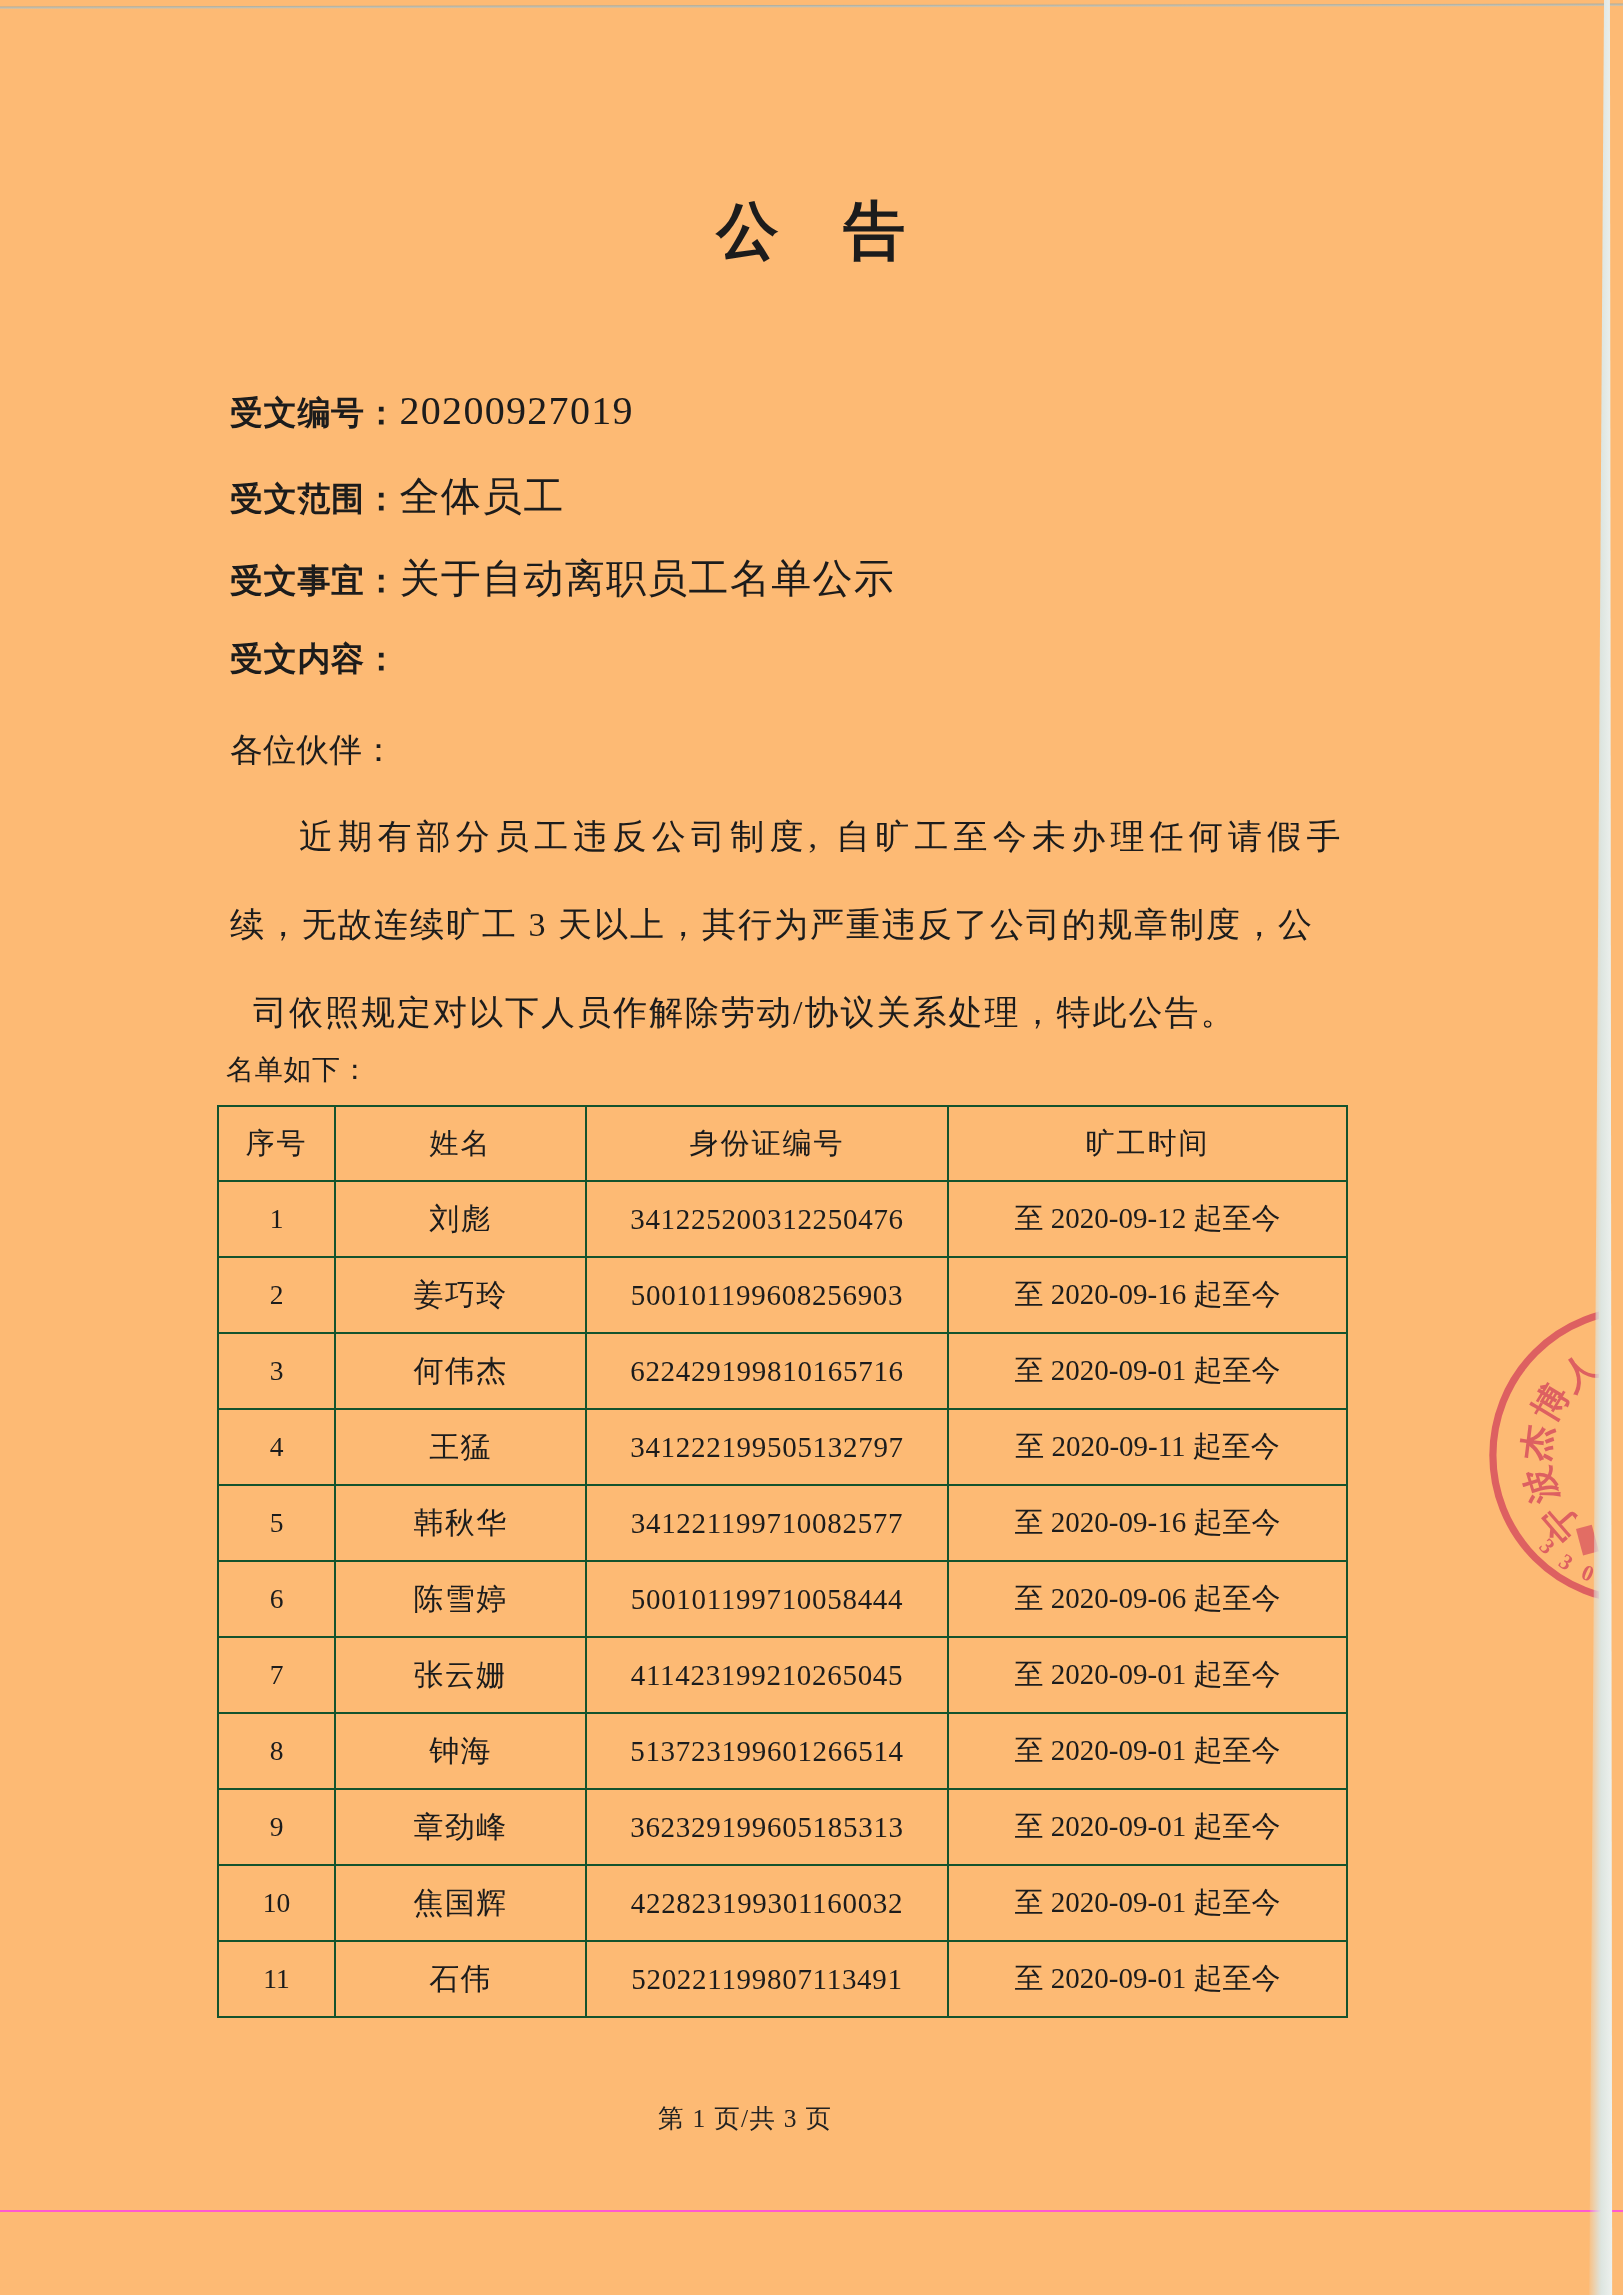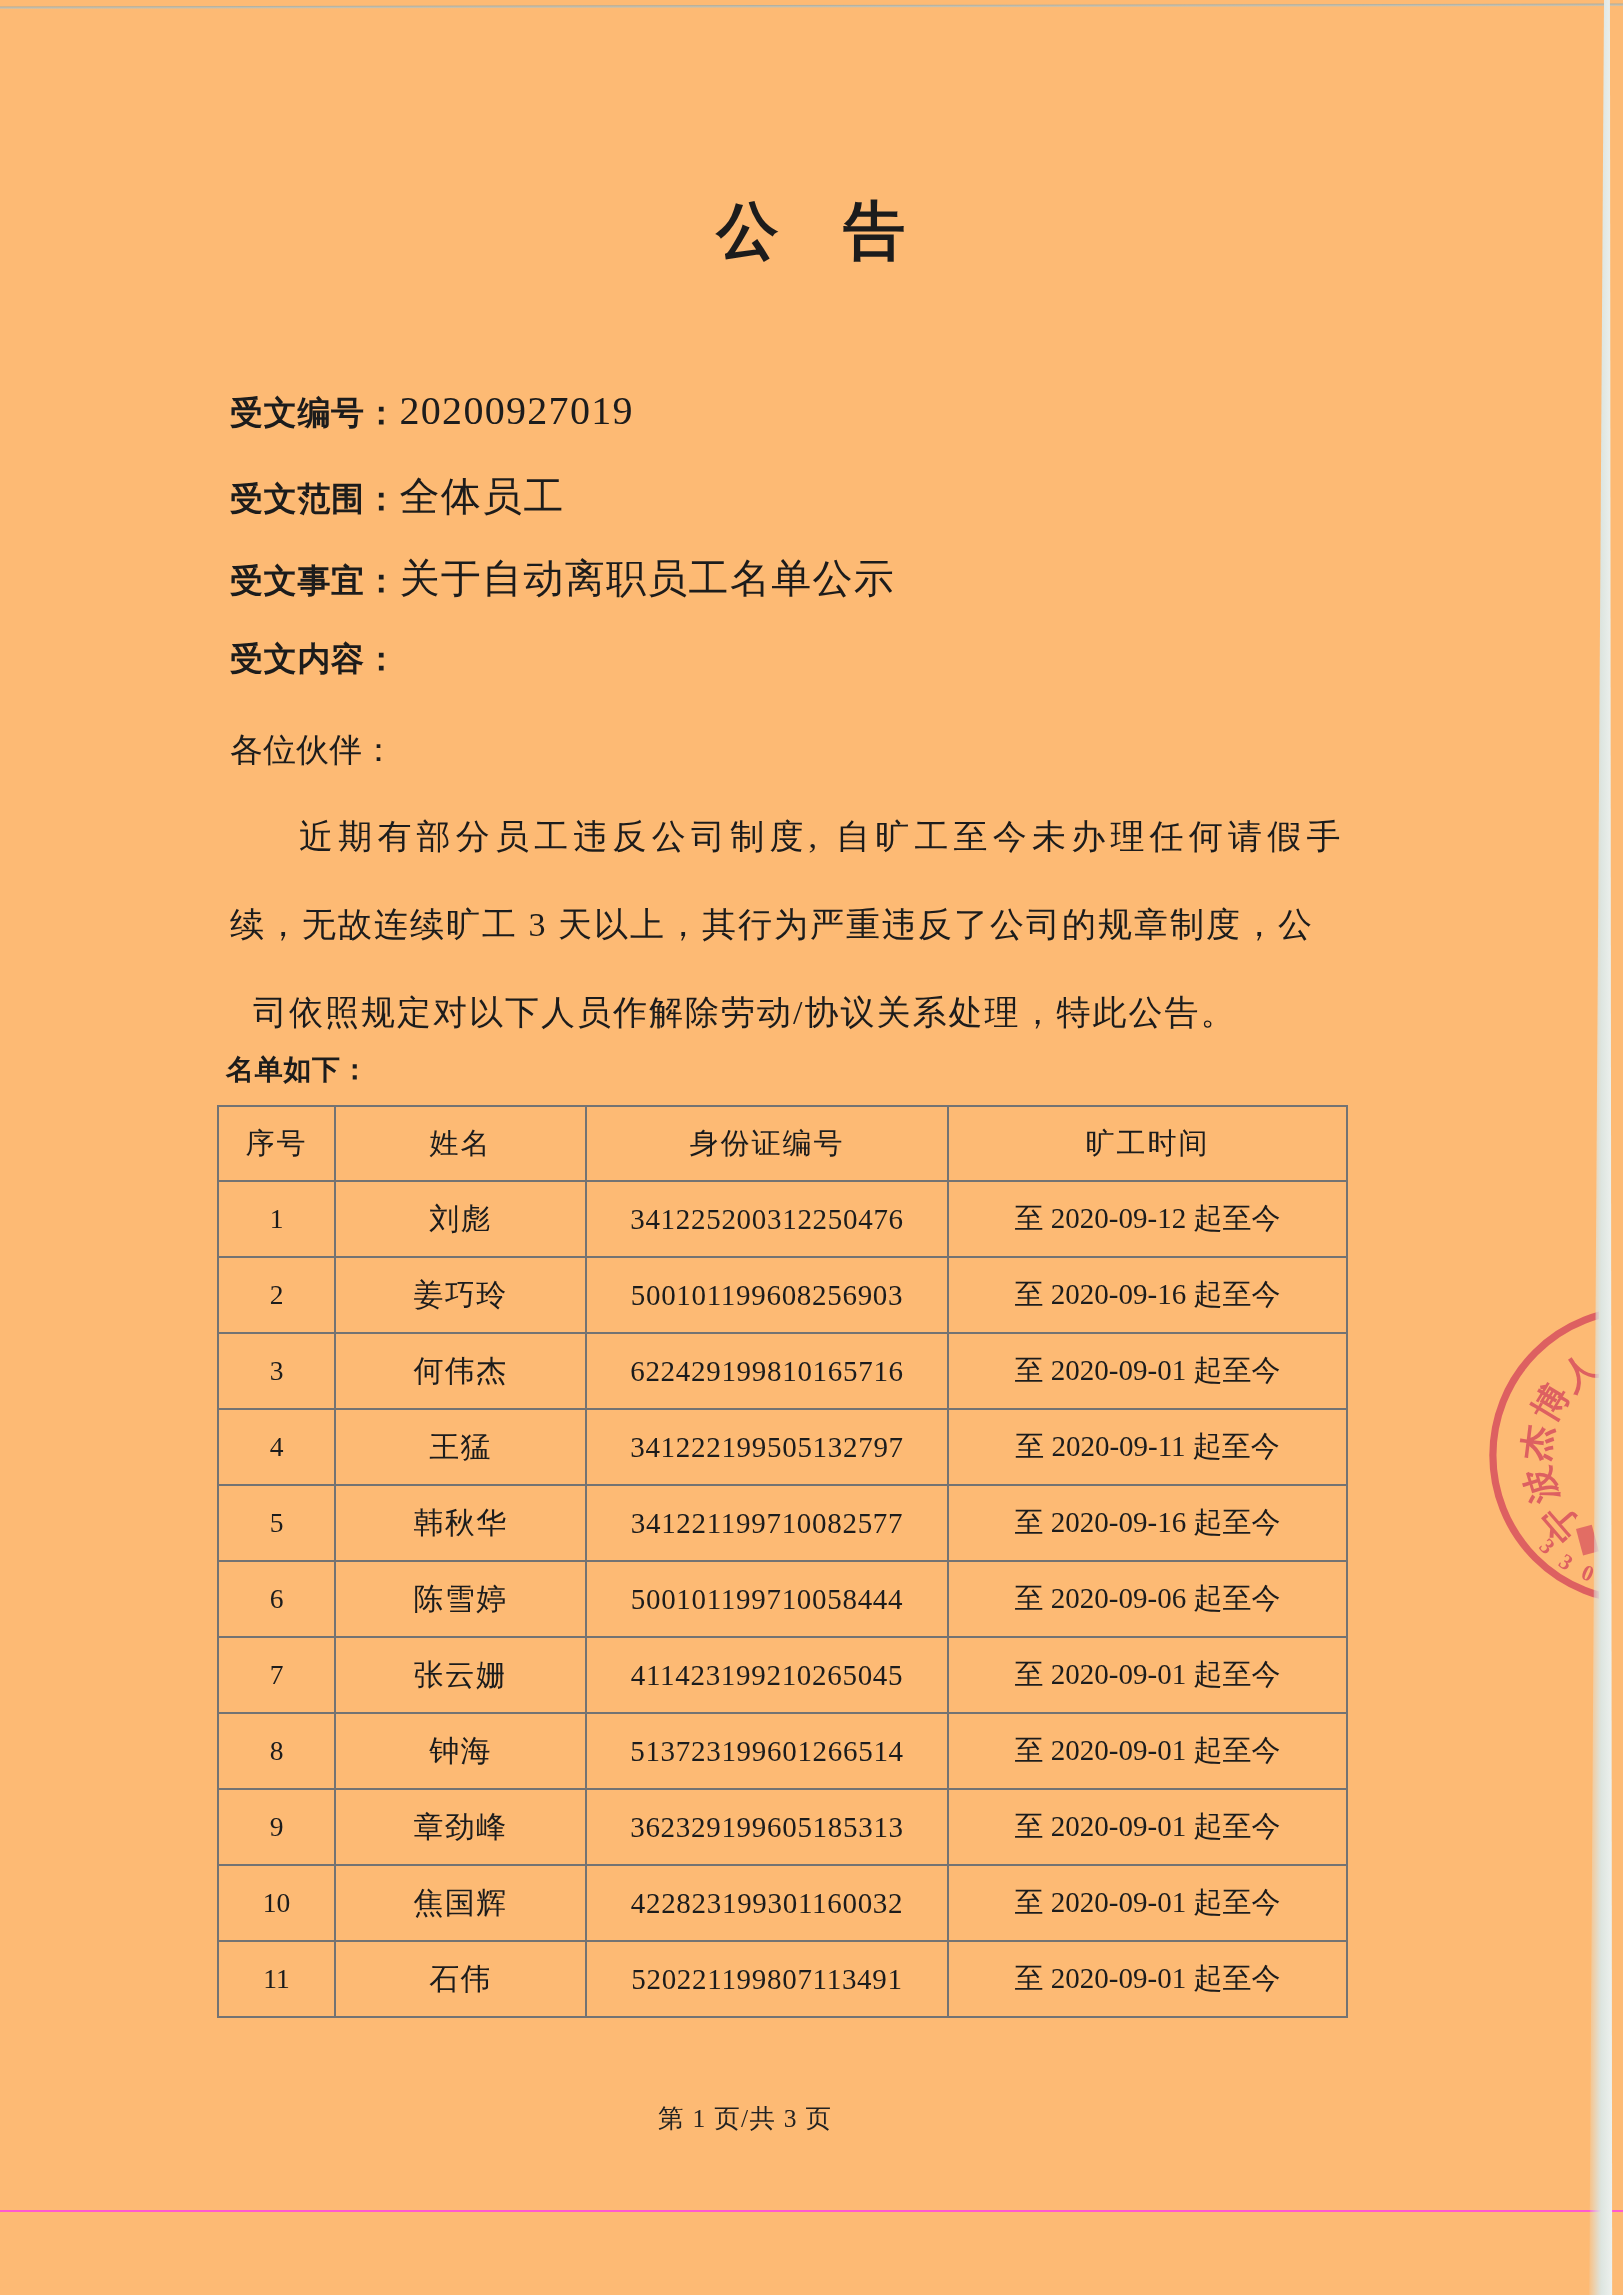--- a/index.html
+++ b/index.html
@@ -43,31 +43,31 @@
   .salutation{
     position:absolute;left:230px;top:728px;font-size:33px;white-space:nowrap;
   }
   .pline{
     position:absolute;left:230px;font-size:34px;white-space:nowrap;
   }
   .pline-0{top:814px;text-indent:69px;letter-spacing:5.2px;}
   .pline-1{top:902px;letter-spacing:2px;}
   .pline-2{top:990px;letter-spacing:2px;margin-left:23px;}
   .list-intro{
-    position:absolute;left:226px;top:1051px;font-size:28px;font-weight:bold;
+    position:absolute;left:226px;top:1051px;font-size:28px;font-weight:normal;
     letter-spacing:0.7px;
   }
   
   table.roster{
     position:absolute;left:217px;top:1105px;
     width:1129px;border-collapse:collapse;table-layout:fixed;
     border:2.6px solid #242424;
   }
   table.roster th,table.roster td{
-    border:2px solid #737373;
+    border:2px solid #14532d;
     text-align:center;vertical-align:middle;
     padding:0;overflow:hidden;
     font-weight:normal;
   }
   table.roster th{height:73px;font-size:29px;letter-spacing:2px;}
   table.roster td{height:74px;}
   col.c-no{width:117px}col.c-name{width:251px}col.c-id{width:362px}col.c-time{width:399px}
   td.cell-no{font-size:27.5px;}
   td.cell-name{font-size:30px;letter-spacing:1.3px;}
   td.cell-id{font-size:29px;letter-spacing:0.7px;}

